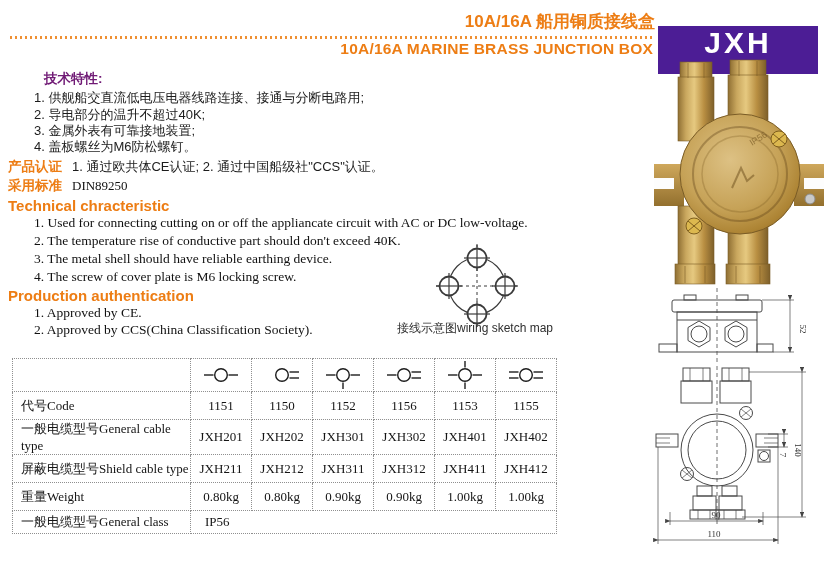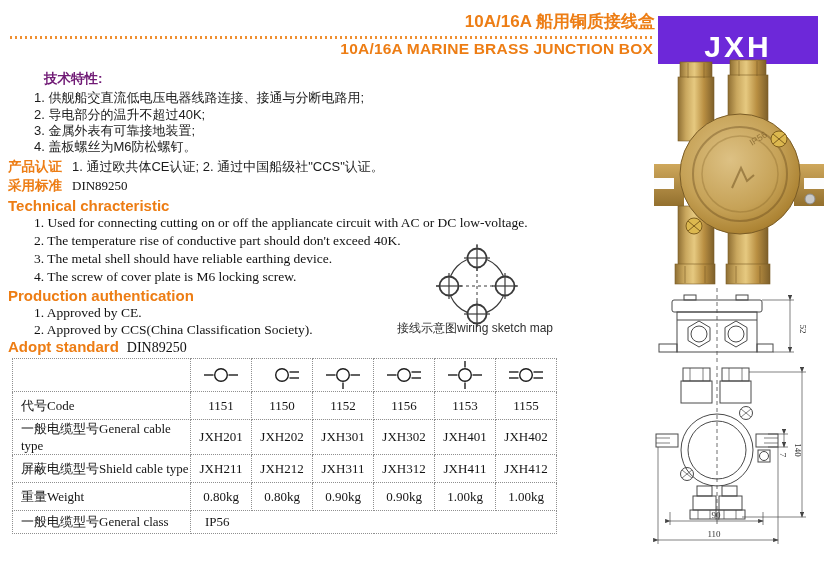--- a/index.html
+++ b/index.html
@@ -5,22 +5,22 @@
   html,body{margin:0;padding:0;background:#fff;}
   .page{position:relative;width:830px;height:582px;background:#ffffff;overflow:hidden;
         font-family:"Liberation Sans",sans-serif;color:#1c1c1c;}
   .abs{position:absolute;}
 
   
   .title-cn{top:10px;right:175px;font-size:17px;font-weight:bold;color:#ed7d14;white-space:nowrap;}
   .dotted-line{top:36px;left:10px;width:645px;height:3px;
       background:repeating-linear-gradient(90deg,#ef9033 0 2px,transparent 2px 5px);}
   .title-en{top:40px;right:177px;font-size:15.5px;font-weight:bold;color:#ed7d14;white-space:nowrap;letter-spacing:.2px;}
-  .jxh-block{left:658px;top:16px;width:160px;height:48px;background:#6d28d9;
-      display:flex;align-items:flex-end;justify-content:center;}
+  .jxh-block{left:658px;top:26px;width:160px;height:48px;background:#4c1d95;
+      display:flex;align-items:flex-start;justify-content:center;}
   .jxh-block span{color:#fff;font-size:30px;font-weight:bold;letter-spacing:3px;}
 
   
   .h-cn{left:8px;font-size:13.5px;font-weight:bold;color:#701a75;white-space:nowrap;margin-left:36px;}
   .cn-item{left:34px;font-size:13px;color:#1c1c1c;white-space:nowrap;}
   .inline-line{left:8px;font-size:13px;white-space:nowrap;}
   .inline-line .lab{font-size:13.5px;font-weight:bold;color:#ed7d14;margin-right:10px;}
   .h-en{left:8px;font-size:15px;font-weight:bold;color:#ed7d14;white-space:nowrap;}
   .en-item{left:34px;font-size:13.5px;font-family:"Liberation Serif",serif;color:#111;white-space:nowrap;text-align:center;}
   .serif-val{font-family:"Liberation Serif",serif;color:#111;font-weight:normal;}
@@ -75,23 +75,20 @@
   <div class="abs h-en" style="top:197px">Technical chracteristic</div>
   <div class="abs en-item" style="top:215px">1. Used for connecting cutting on or off the appliancate circuit with AC or DC low-voltage.</div>
   <div class="abs en-item" style="top:233px">2. The temperature rise of conductive part should don't exceed 40K.</div>
   <div class="abs en-item" style="top:251px">3. The metal shell should have reliable earthing device.</div>
   <div class="abs en-item" style="top:269px">4. The screw of cover plate is M6 locking screw.</div>
 
   <div class="abs h-en" style="top:287px">Production authentication</div>
   <div class="abs en-item" style="top:305px">1. Approved by CE.</div>
   <div class="abs en-item" style="top:322px">2. Approved by CCS(China Classification Society).</div>
 
-  <div class="abs adopt-line" style="top:338px">
-    <span class="lab">Adopt standard</span><span class="val">DIN89250</span>
-  </div>
 
   <svg class="abs sketch" width="98" height="96" viewBox="0 0 98 96">
     <g stroke="#3a3a3a" fill="none" stroke-width="1.2">
       <circle cx="49" cy="50" r="28"></circle>
       <line x1="8" y1="50" x2="90" y2="50" stroke-dasharray="3 3" stroke-width="1"></line>
       <line x1="49" y1="8" x2="49" y2="92" stroke-dasharray="3 3" stroke-width="1"></line>
       <g fill="#fff" stroke-width="1.8">
         <circle cx="49" cy="22" r="9.5"></circle>
         <circle cx="49" cy="78" r="9.5"></circle>
         <circle cx="21" cy="50" r="9.5"></circle>

